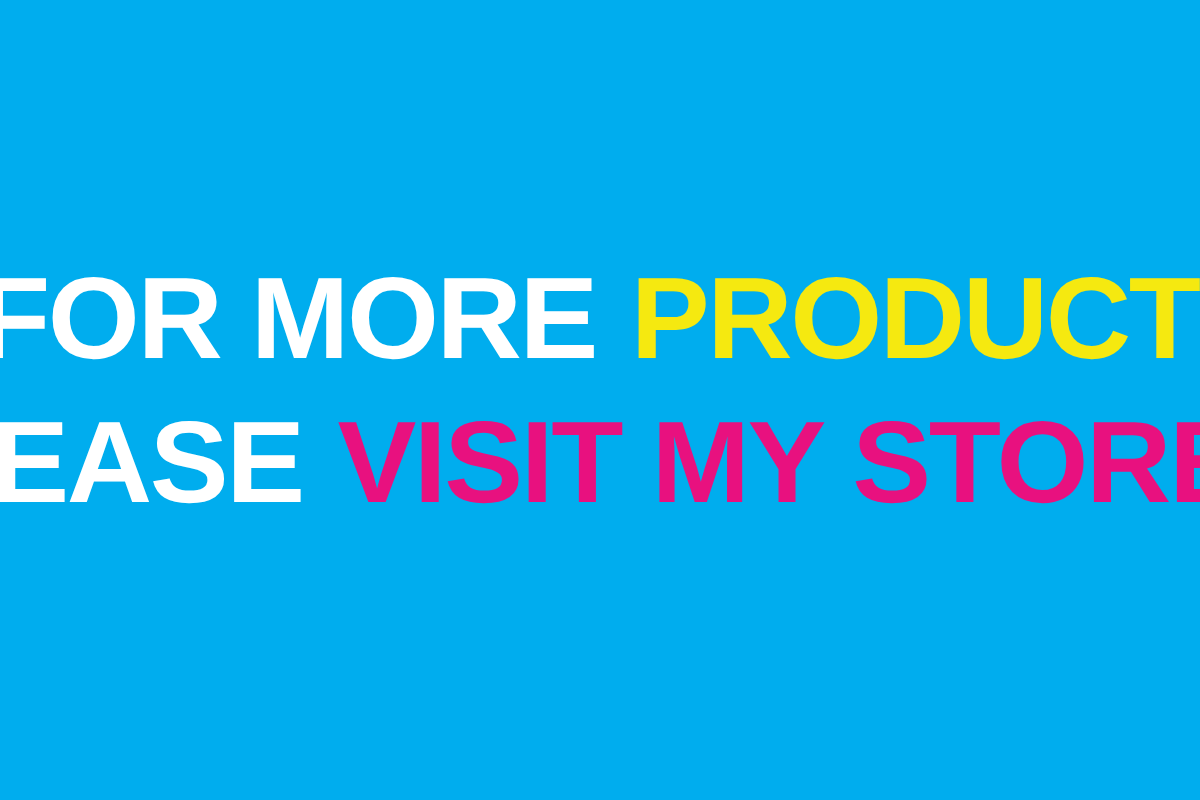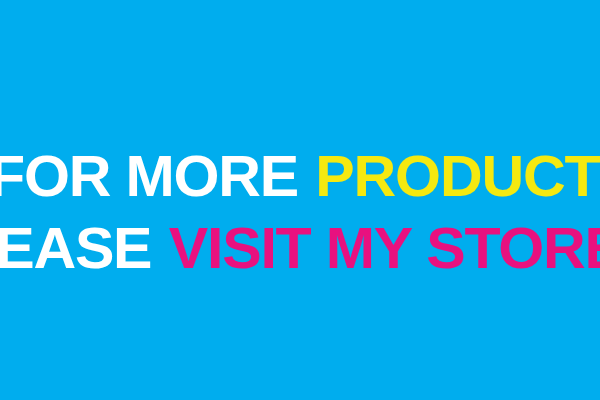--- a/index.html
+++ b/index.html
@@ -16,21 +16,21 @@
   #banner {
     position: relative;
     width: 600px;
     height: 400px;
     background: #00ADEE;
     overflow: hidden;
   }
   .text-block {
     position: absolute;
     left: 0;
-    top: 16px;
+    top: 0;
     width: 600px;
     height: 344px;
   }
   .line {
     position: absolute;
     white-space: nowrap;
     font-family: "Liberation Sans", sans-serif;
     font-weight: bold;
     font-size: 58px;
     line-height: 58px;

